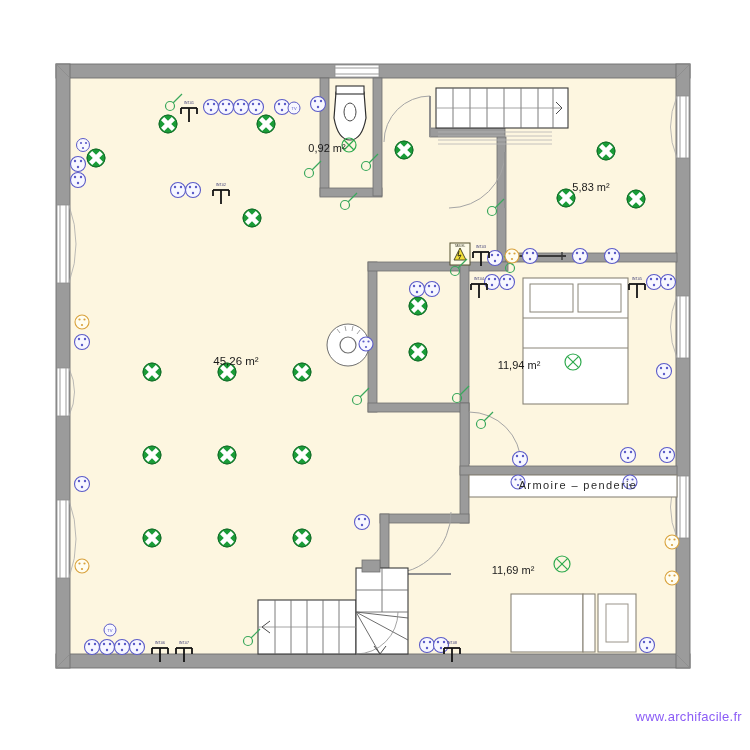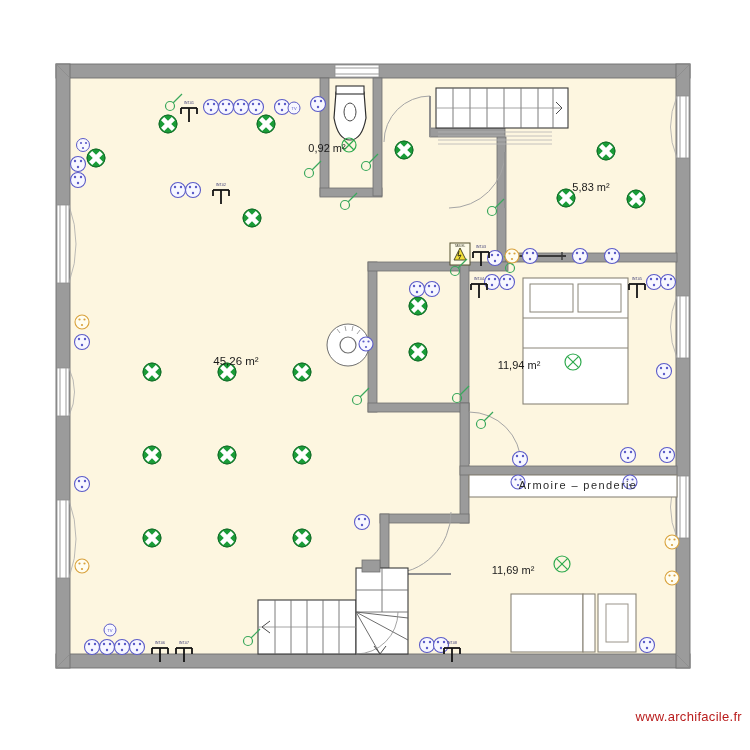--- a/index.html
+++ b/index.html
@@ -1,19 +1,19 @@
 <!DOCTYPE html>
 <html><head>
 <meta charset="utf-8">
 <style>
   html,body{margin:0;padding:0;background:#ffffff;}
   body{width:750px;height:750px;position:relative;overflow:hidden;
        font-family:"Liberation Sans",sans-serif;}
   #plan{position:absolute;left:0;top:0;width:750px;height:750px;}
-  .wm{position:absolute;right:8px;bottom:26px;font-size:13px;color:#b91c1c;
+  .wm{position:absolute;right:8px;bottom:26px;font-size:13px;color:#8b5cf6;
       letter-spacing:.3px;}
   svg{display:block;}
 </style>
 </head>
 <body>
 
 <svg id="plan" width="750" height="750" viewBox="0 0 750 750">
 
   <rect x="0" y="0" width="750" height="750" fill="#ffffff"></rect>
 

